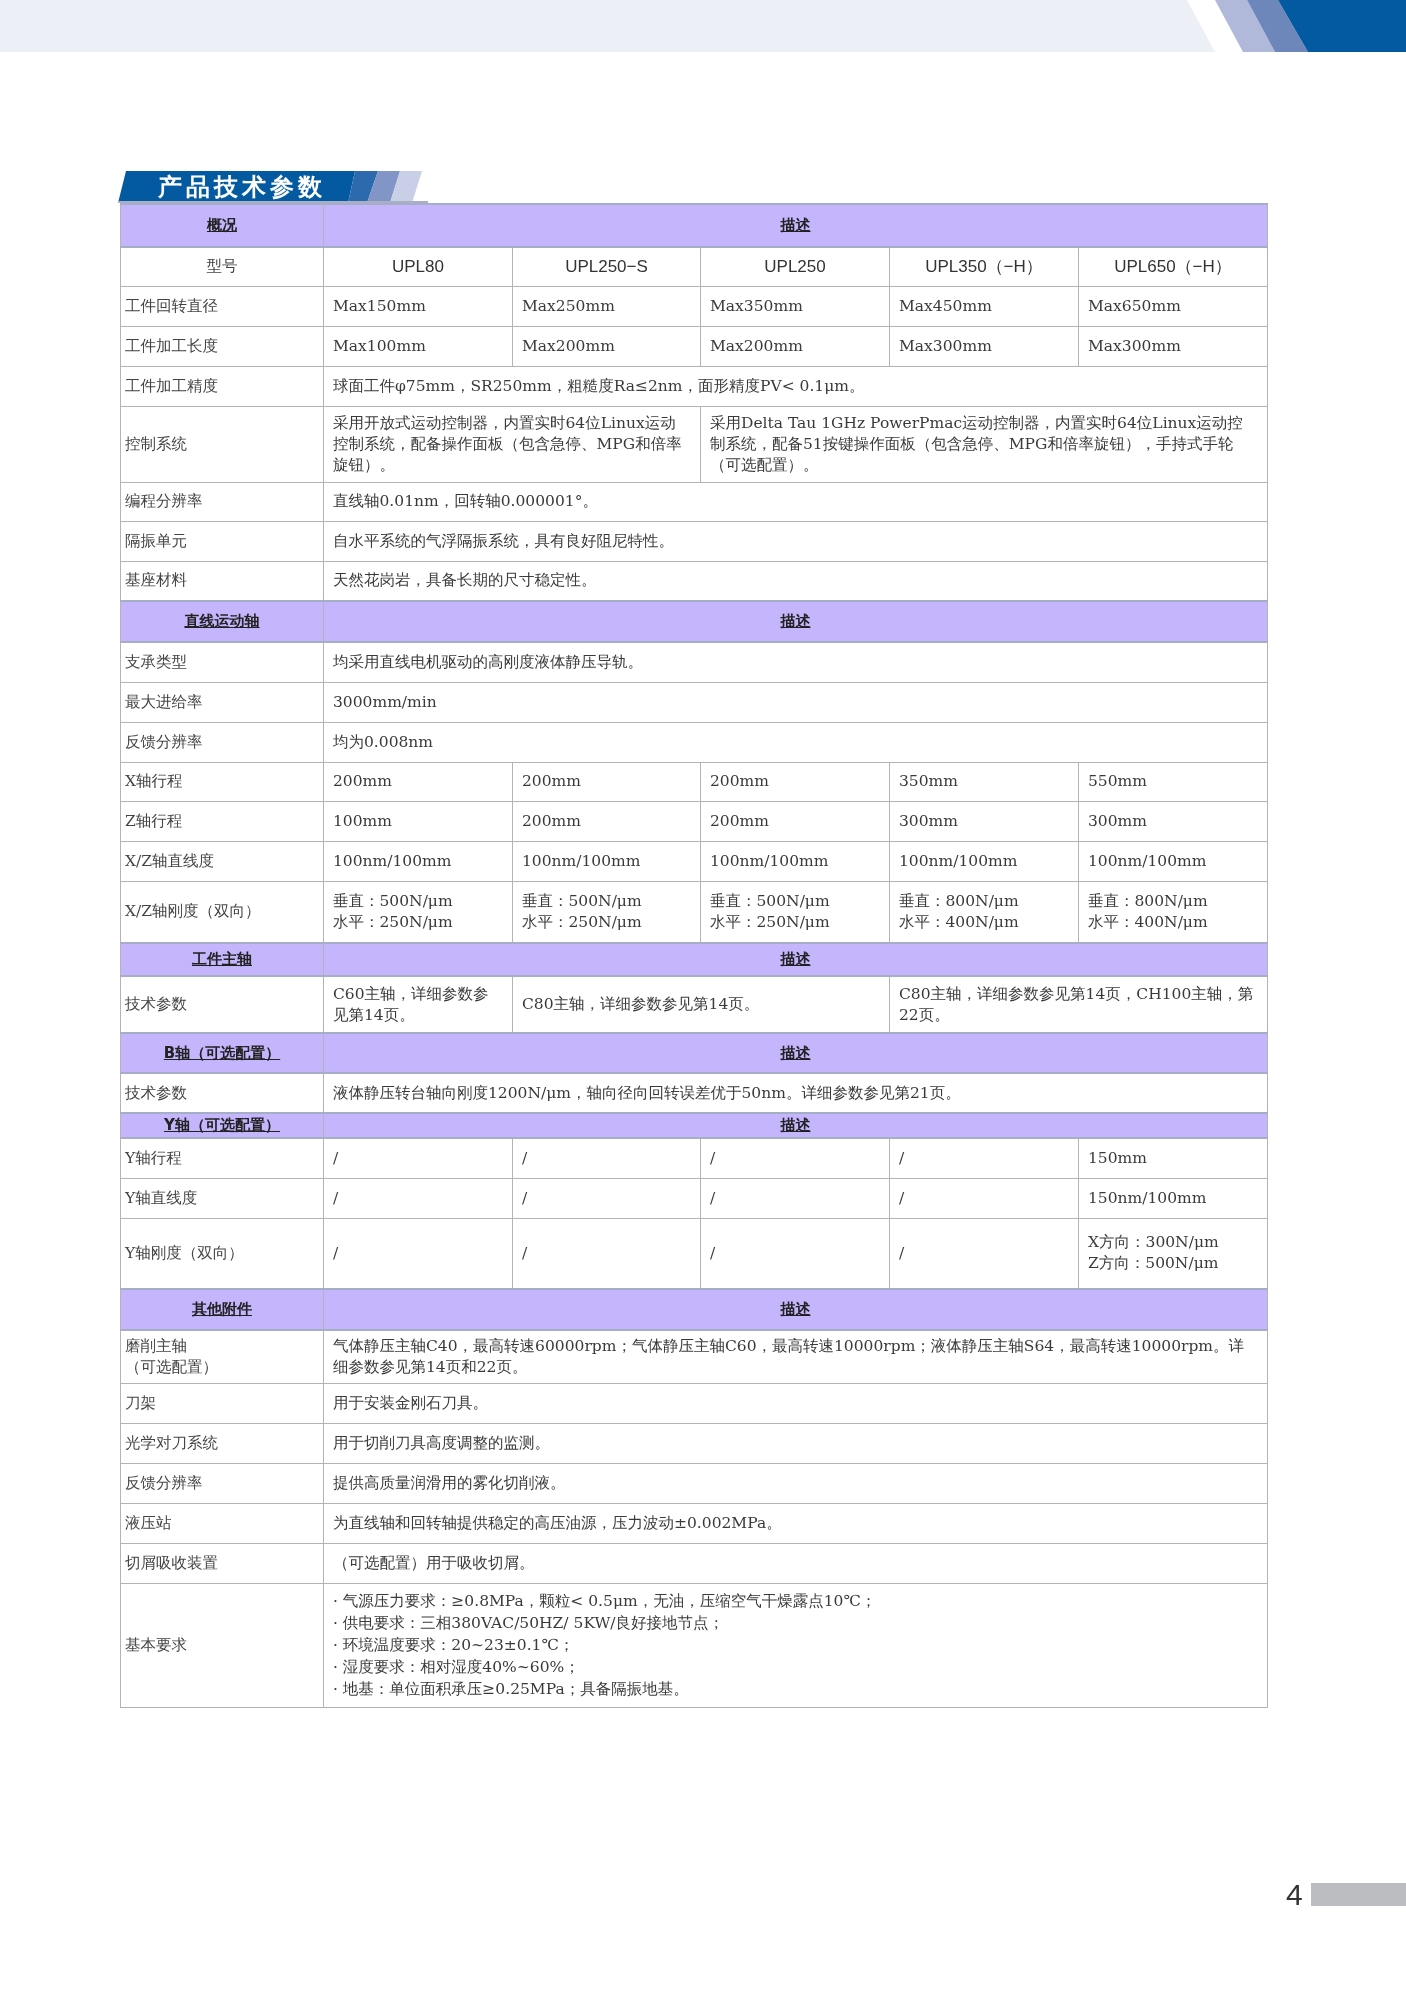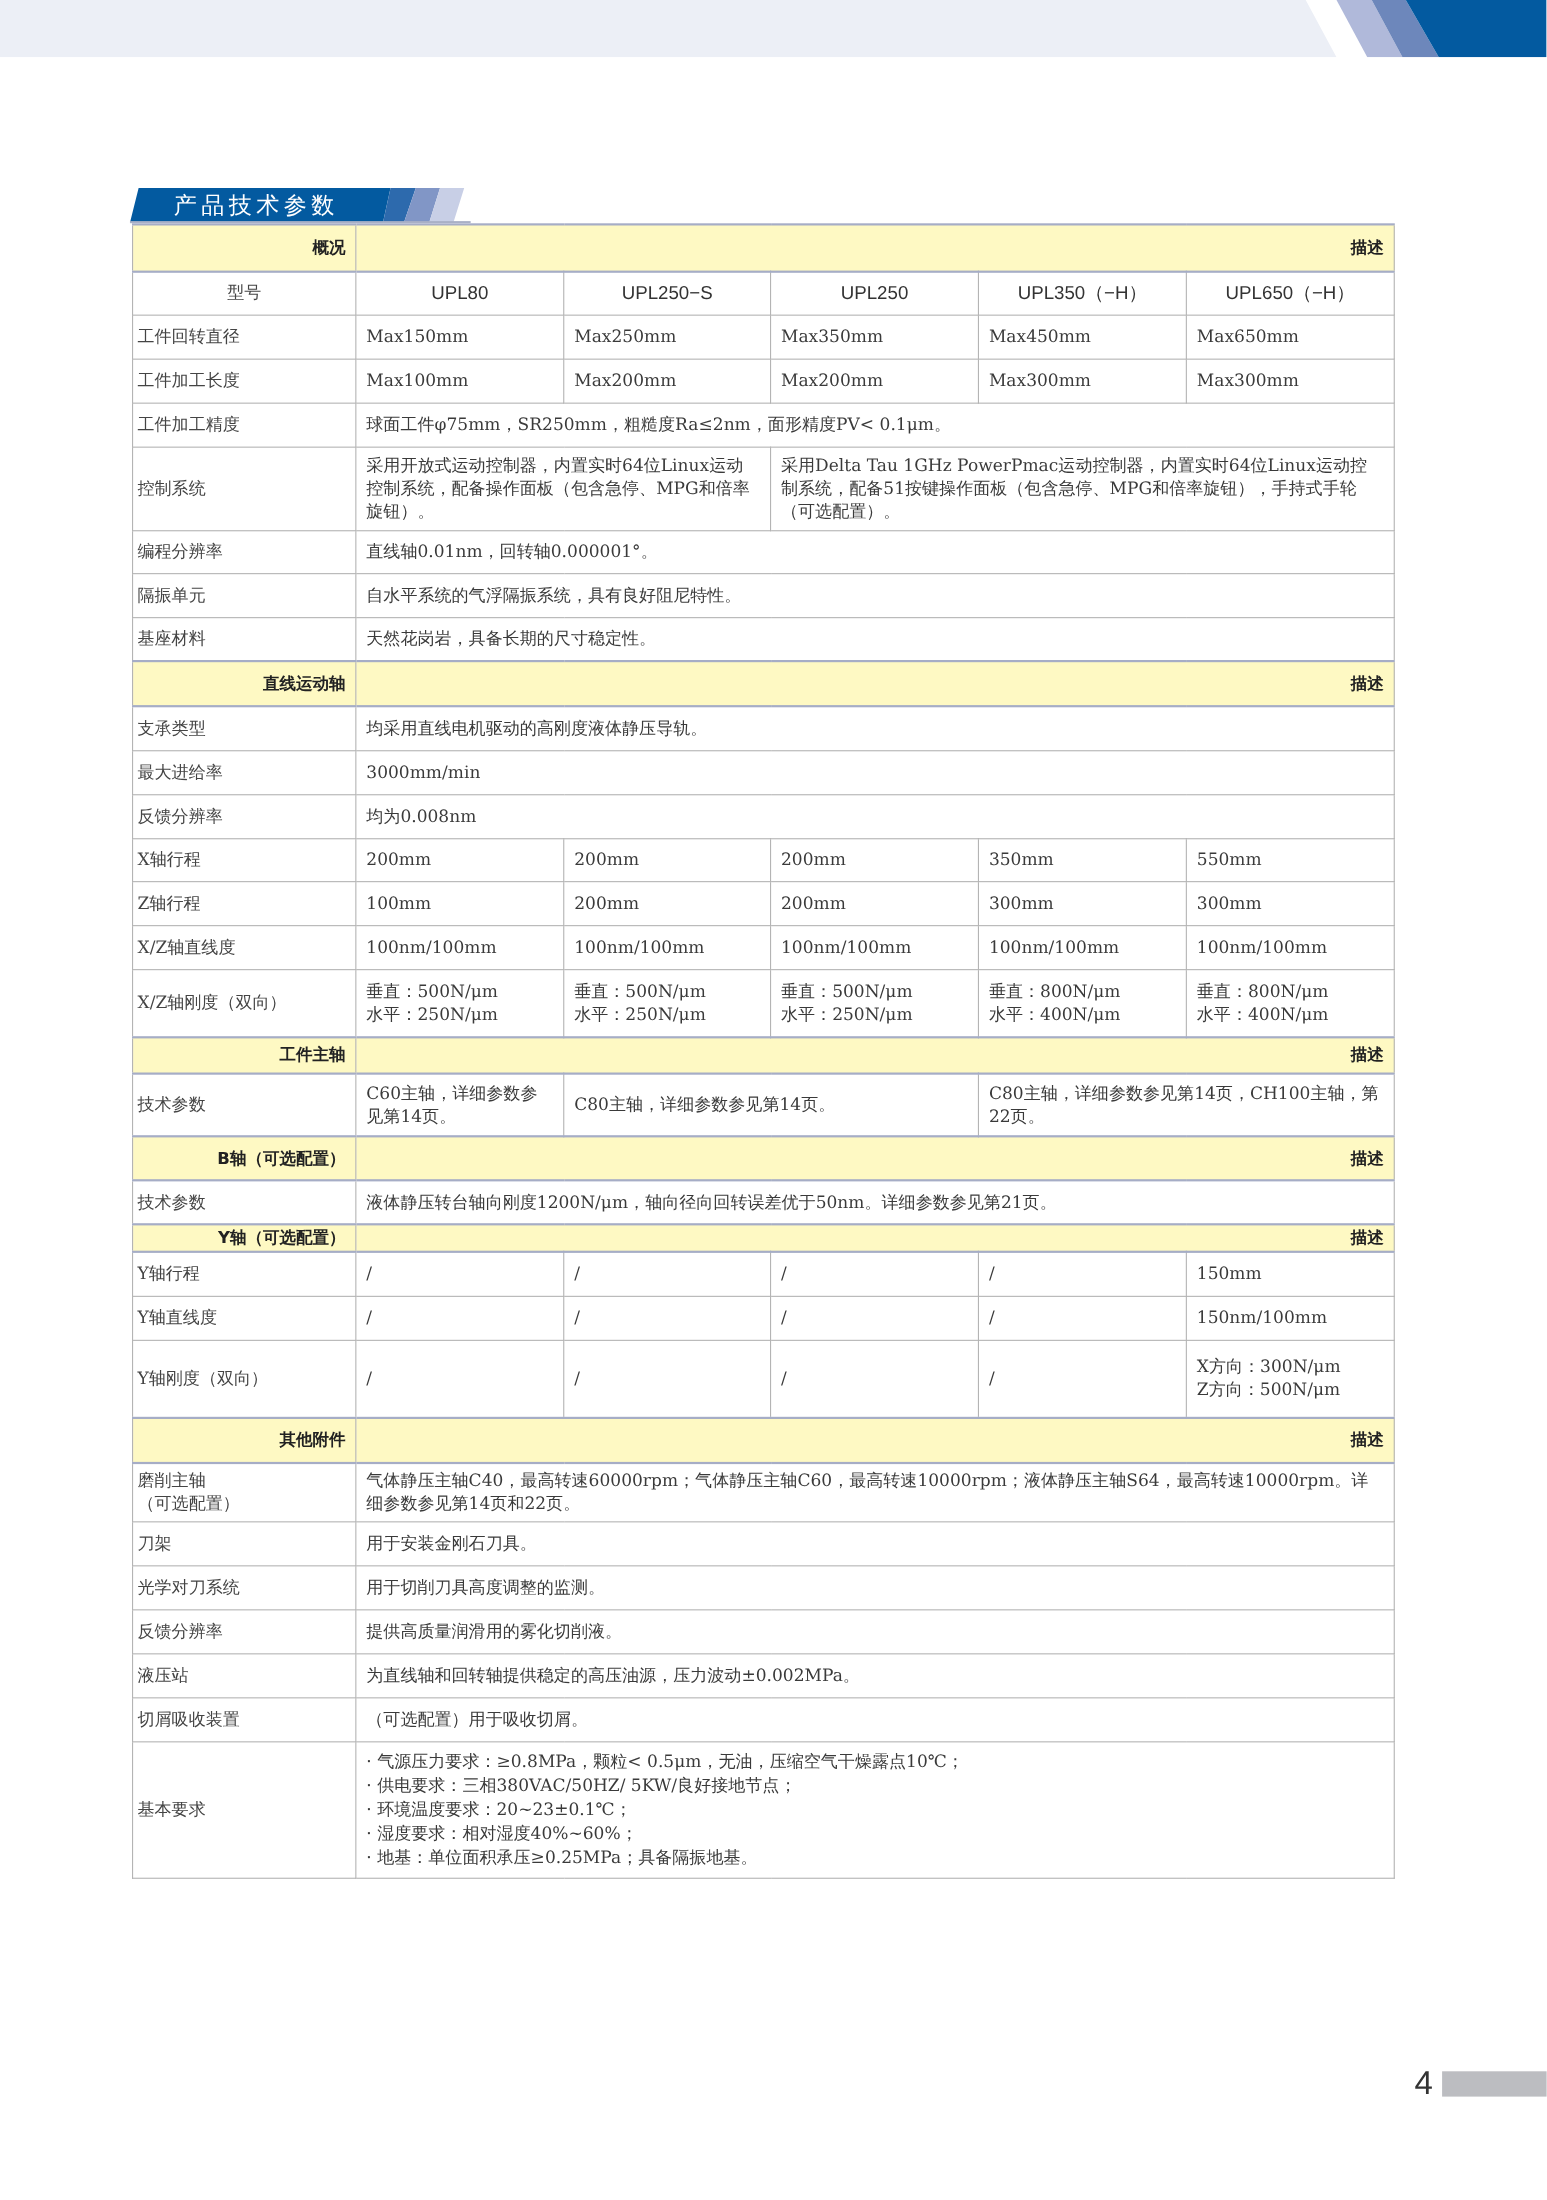--- a/index.html
+++ b/index.html
@@ -1,29 +1,29 @@
 <!DOCTYPE html>
 <html><head>
 <meta charset="utf-8">
 <style>
   html, body { margin:0; padding:0; }
   body { width:1406px; height:2000px; position:relative; background:#ffffff; overflow:hidden;
          font-family:"DejaVu Serif", "Liberation Serif", serif; color:#3a3a3a; }
   .topband { position:absolute; left:0; top:0; width:1406px; height:52px; }
   .title-banner { position:absolute; left:118px; top:171px; width:310px; height:32px; }
   .title-text { position:absolute; left:158px; top:172px; height:30px; line-height:30px;
-                font-family:"DejaVu Sans", "Liberation Sans", sans-serif; font-size:21px;
-                font-weight:normal; color:#ffffff; letter-spacing:4px; }
+                font-family:"DejaVu Sans", "Liberation Sans", sans-serif; font-size:24px;
+                font-weight:bold; color:#ffffff; letter-spacing:4px; }
   table.spec { position:absolute; left:120px; top:203px; width:1147px; border-collapse:collapse;
                table-layout:fixed; font-size:15.5px; }
   table.spec td { border:1px solid #b4b4b4; padding:0 9px; vertical-align:middle; line-height:21px; }
   table.spec td.lbl { padding:0 4px; color:#444; }
-  tr.sec td { background:#fef9c3; border-top:2px solid #a6adc6; border-bottom:2px solid #a6adc6;
+  tr.sec td { background:#c4b5fd; border-top:2px solid #a6adc6; border-bottom:2px solid #a6adc6;
               font-family:"DejaVu Sans", "Liberation Sans", sans-serif; font-weight:bold; font-size:15px;
-              text-align:right; color:#222; }
+              text-align:center; color:#222;text-decoration:underline; }
   tr.model td { text-align:center; font-family:"Liberation Sans", "DejaVu Sans", sans-serif; font-size:17px; color:#333; }
   .req-line { display:block; }
   .page-num { position:absolute; left:1286px; top:1880px; font-family:"Liberation Sans", "DejaVu Sans", sans-serif;
               font-size:30px; line-height:30px; color:#333; }
   .page-bar { position:absolute; left:1311px; top:1883px; width:95px; height:23px; background:#bcbdc1; }
 </style>
 </head>
 <body>
 
 <svg class="topband" viewBox="0 0 1406 52" width="1406" height="52">

